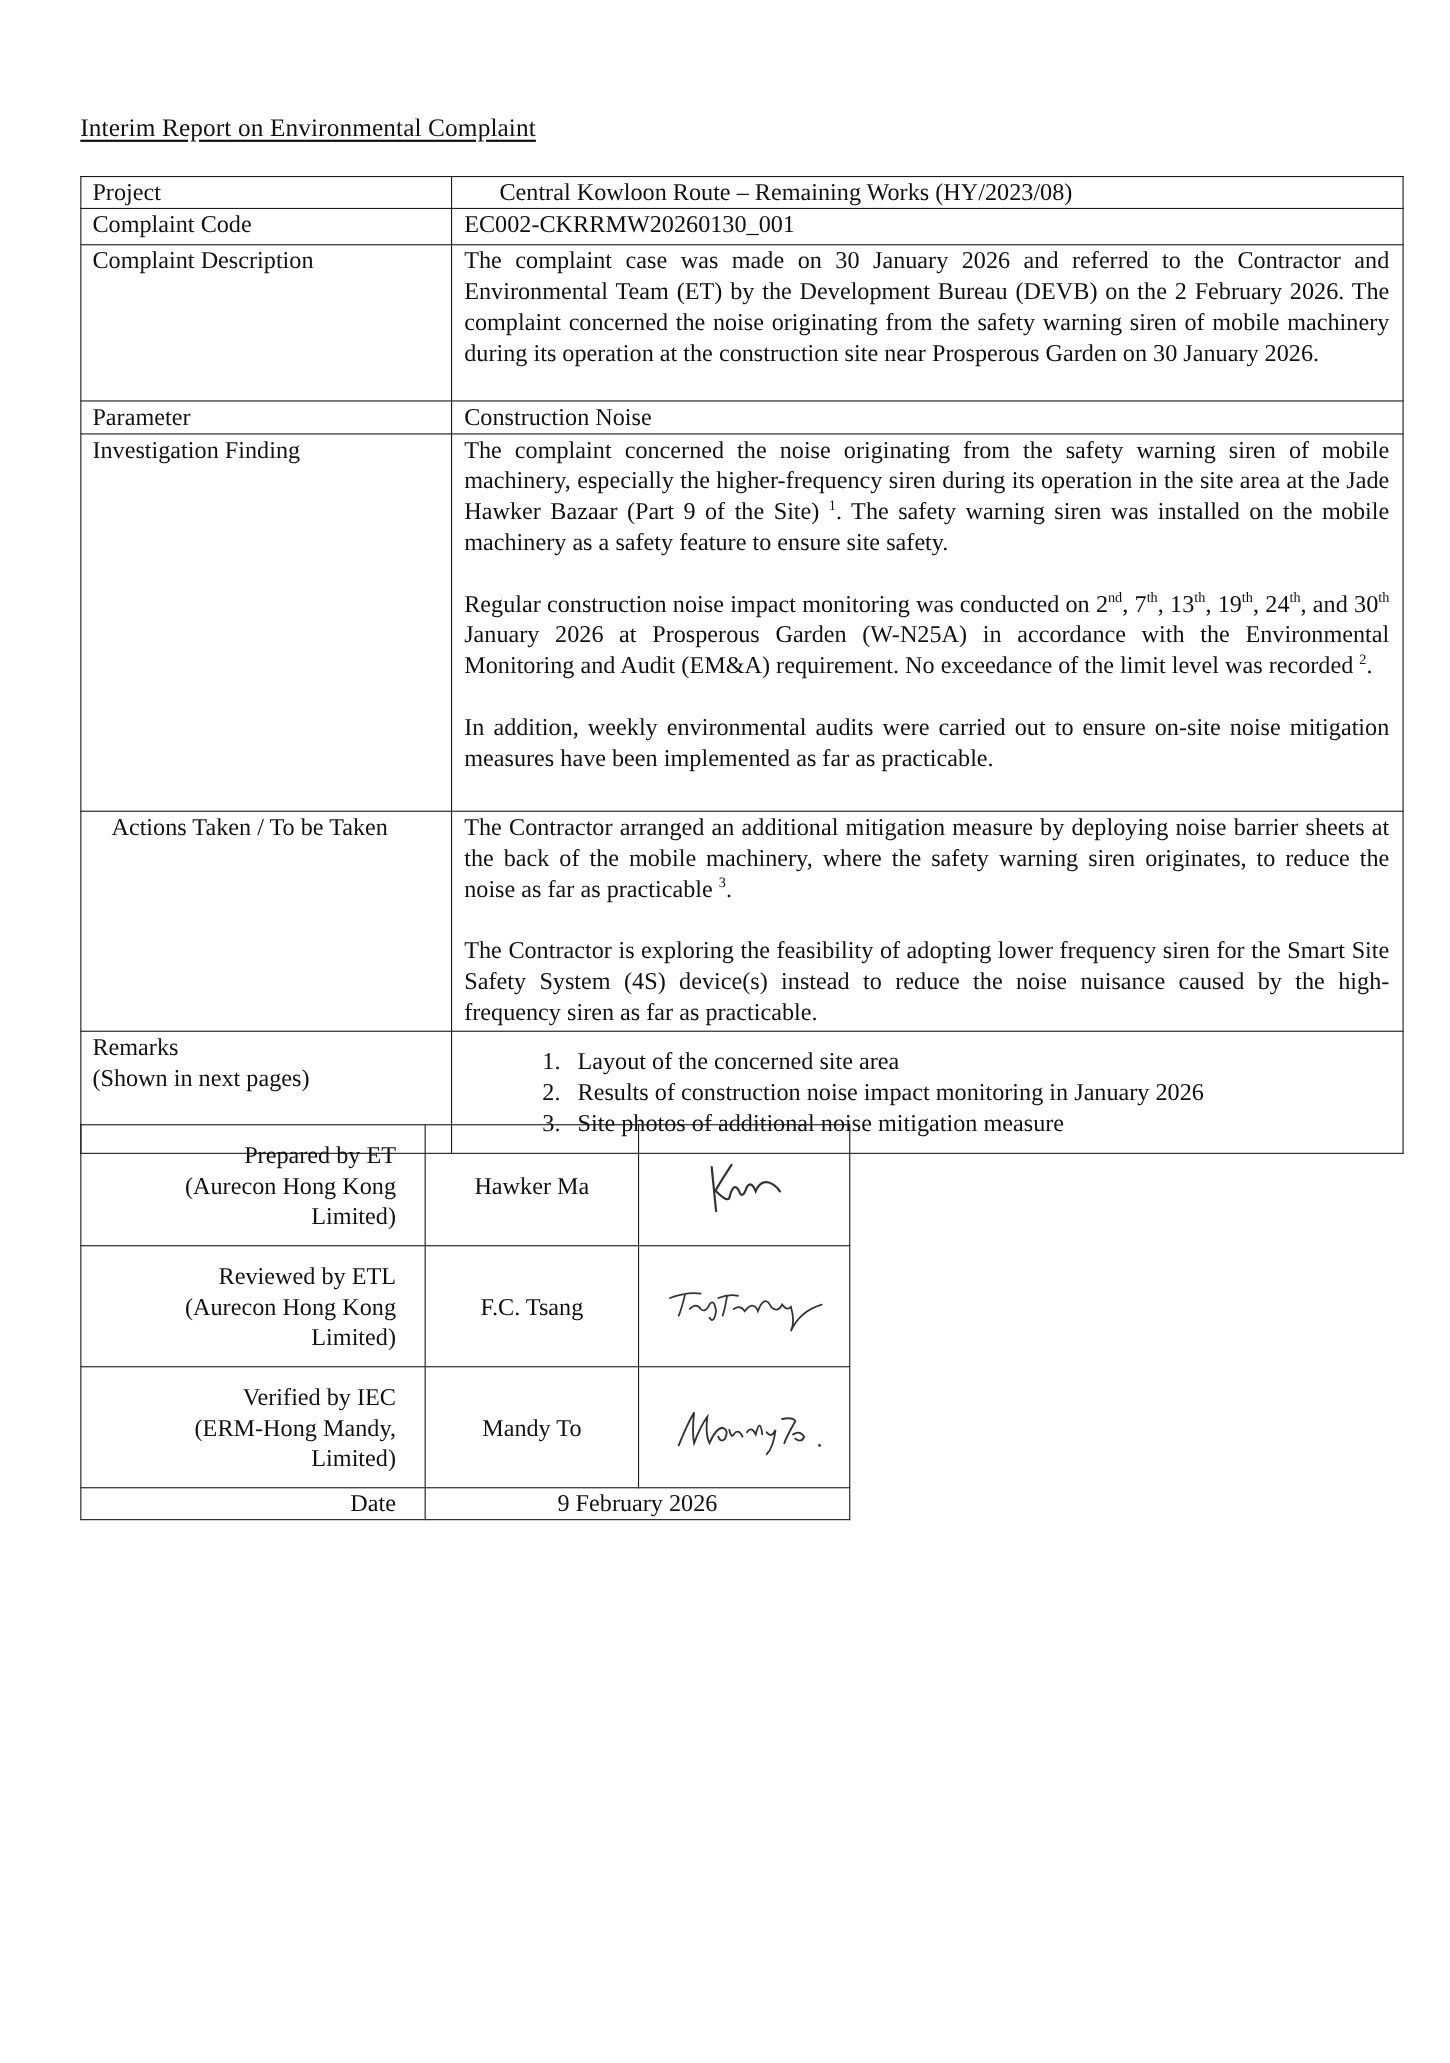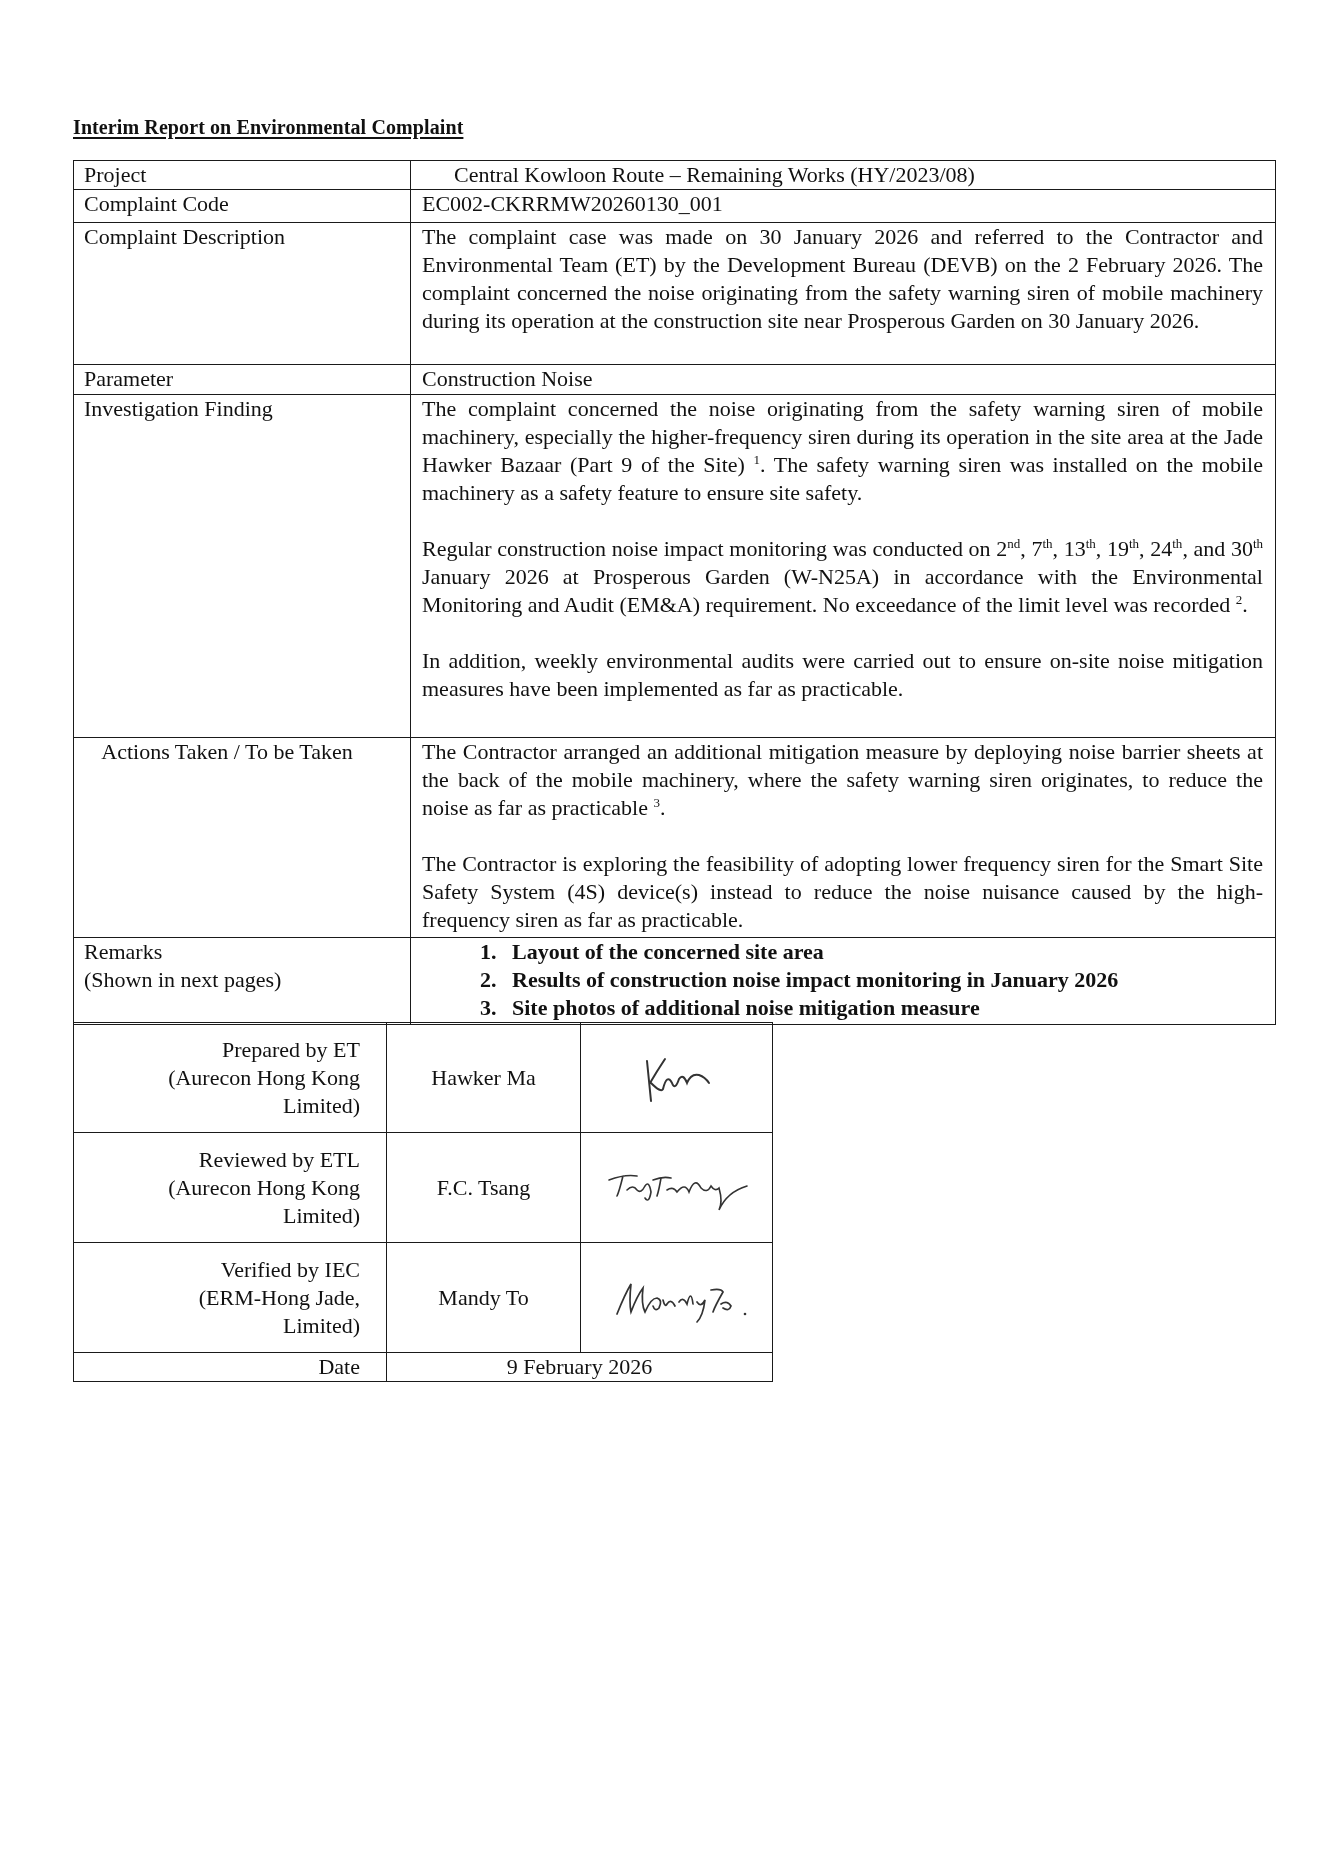--- a/index.html
+++ b/index.html
@@ -2,33 +2,33 @@
 <html><head>
 <meta charset="utf-8">
 <style>
   html, body { margin: 0; padding: 0; background: #ffffff; }
   body {
     width: 1318px; height: 1875px; position: relative; overflow: hidden;
     font-family: "Liberation Serif", "DejaVu Serif", serif;
     color: #111111;
   }
   .title {
-    position: absolute; left: 73px; top: 116px;
-    font-size: 20px; font-weight: bold; text-decoration: underline;
+    position: absolute; left: 73px; top: 104px;
+    font-size: 23px; font-weight: normal; text-decoration: underline;
     text-underline-offset: 3px; letter-spacing: 0.1px;
   }
   table { border-collapse: collapse; position: absolute; left: 73px; }
   td { border: 1.6px solid #1a1a1a; vertical-align: top; font-size: 22px; line-height: 28px; }
   #main { top: 160px; width: 1203px; }
   #main td.lbl { width: 286px; padding: 0 8px 0 10px; }
   #main td.val { padding: 0 12px 0 11px; text-align: justify; }
   .p { margin: 0; }
   .gap { height: 28px; }
   sup { font-size: 13px; line-height: 0; vertical-align: super; }
-  ol { margin: 0; padding-left: 80px; font-weight: bold; }
+  ol { margin: 13px; padding-left: 80px; }
   ol li { padding-left: 10px; }
   #sign { top: 1022px; }
   #sign td { vertical-align: middle; }
   #sign td.role { width: 276px; text-align: right; padding: 0 26px 0 10px; }
   #sign td.name { width: 193px; text-align: center; padding: 0; }
   #sign td.sig { width: 191px; padding: 0; text-align: center; }
   #sign tr.r { height: 110px; }
   #sign tr.d td { line-height: 28px; }
   .sig svg { display: block; margin: 0 auto; }
 </style>
@@ -113,21 +113,21 @@
     <td class="name">F.C. Tsang</td>
     <td class="sig">
       <svg width="160" height="60" viewBox="0 0 160 60">
         <path d="M12 22 Q28 16 40 18 M26 18 Q22 34 20 38 M30 32 Q36 26 40 32 Q44 36 48 28 Q52 22 54 34 Q52 46 48 40 M56 22 Q66 18 74 20 M64 20 Q62 32 60 38 M70 32 Q76 28 80 34 Q88 24 92 34 Q98 18 104 30 Q110 36 114 28 Q118 34 122 30 Q126 44 122 52 Q130 34 150 28" fill="none" stroke="#333" stroke-width="1.6" stroke-linecap="round"></path>
       </svg>
     </td>
   </tr>
   <tr class="r">
     <td class="role">
       <div>Verified by IEC</div>
-      <div>(ERM-Hong Jade,</div>
+      <div>(ERM-Hong Mandy,</div>
       <div>Limited)</div>
     </td>
     <td class="name">Mandy To</td>
     <td class="sig">
       <svg width="160" height="60" viewBox="0 0 160 60">
         <path d="M20 46 Q28 26 34 16 Q32 34 34 44 Q40 28 46 20 Q44 36 48 44 Q54 30 60 30 Q66 32 62 40 Q58 44 56 38 M66 32 Q68 40 70 36 Q74 30 78 38 M82 34 Q86 28 90 36 Q94 20 96 36 M100 34 Q104 40 108 32 Q106 48 100 54 M114 22 Q124 20 126 24 Q118 38 116 44 M124 36 Q130 32 134 38 Q132 44 126 40" fill="none" stroke="#333" stroke-width="1.7" stroke-linecap="round"></path>
         <circle cx="148" cy="46" r="1.3" fill="#333"></circle>
       </svg>
     </td>
   </tr>

